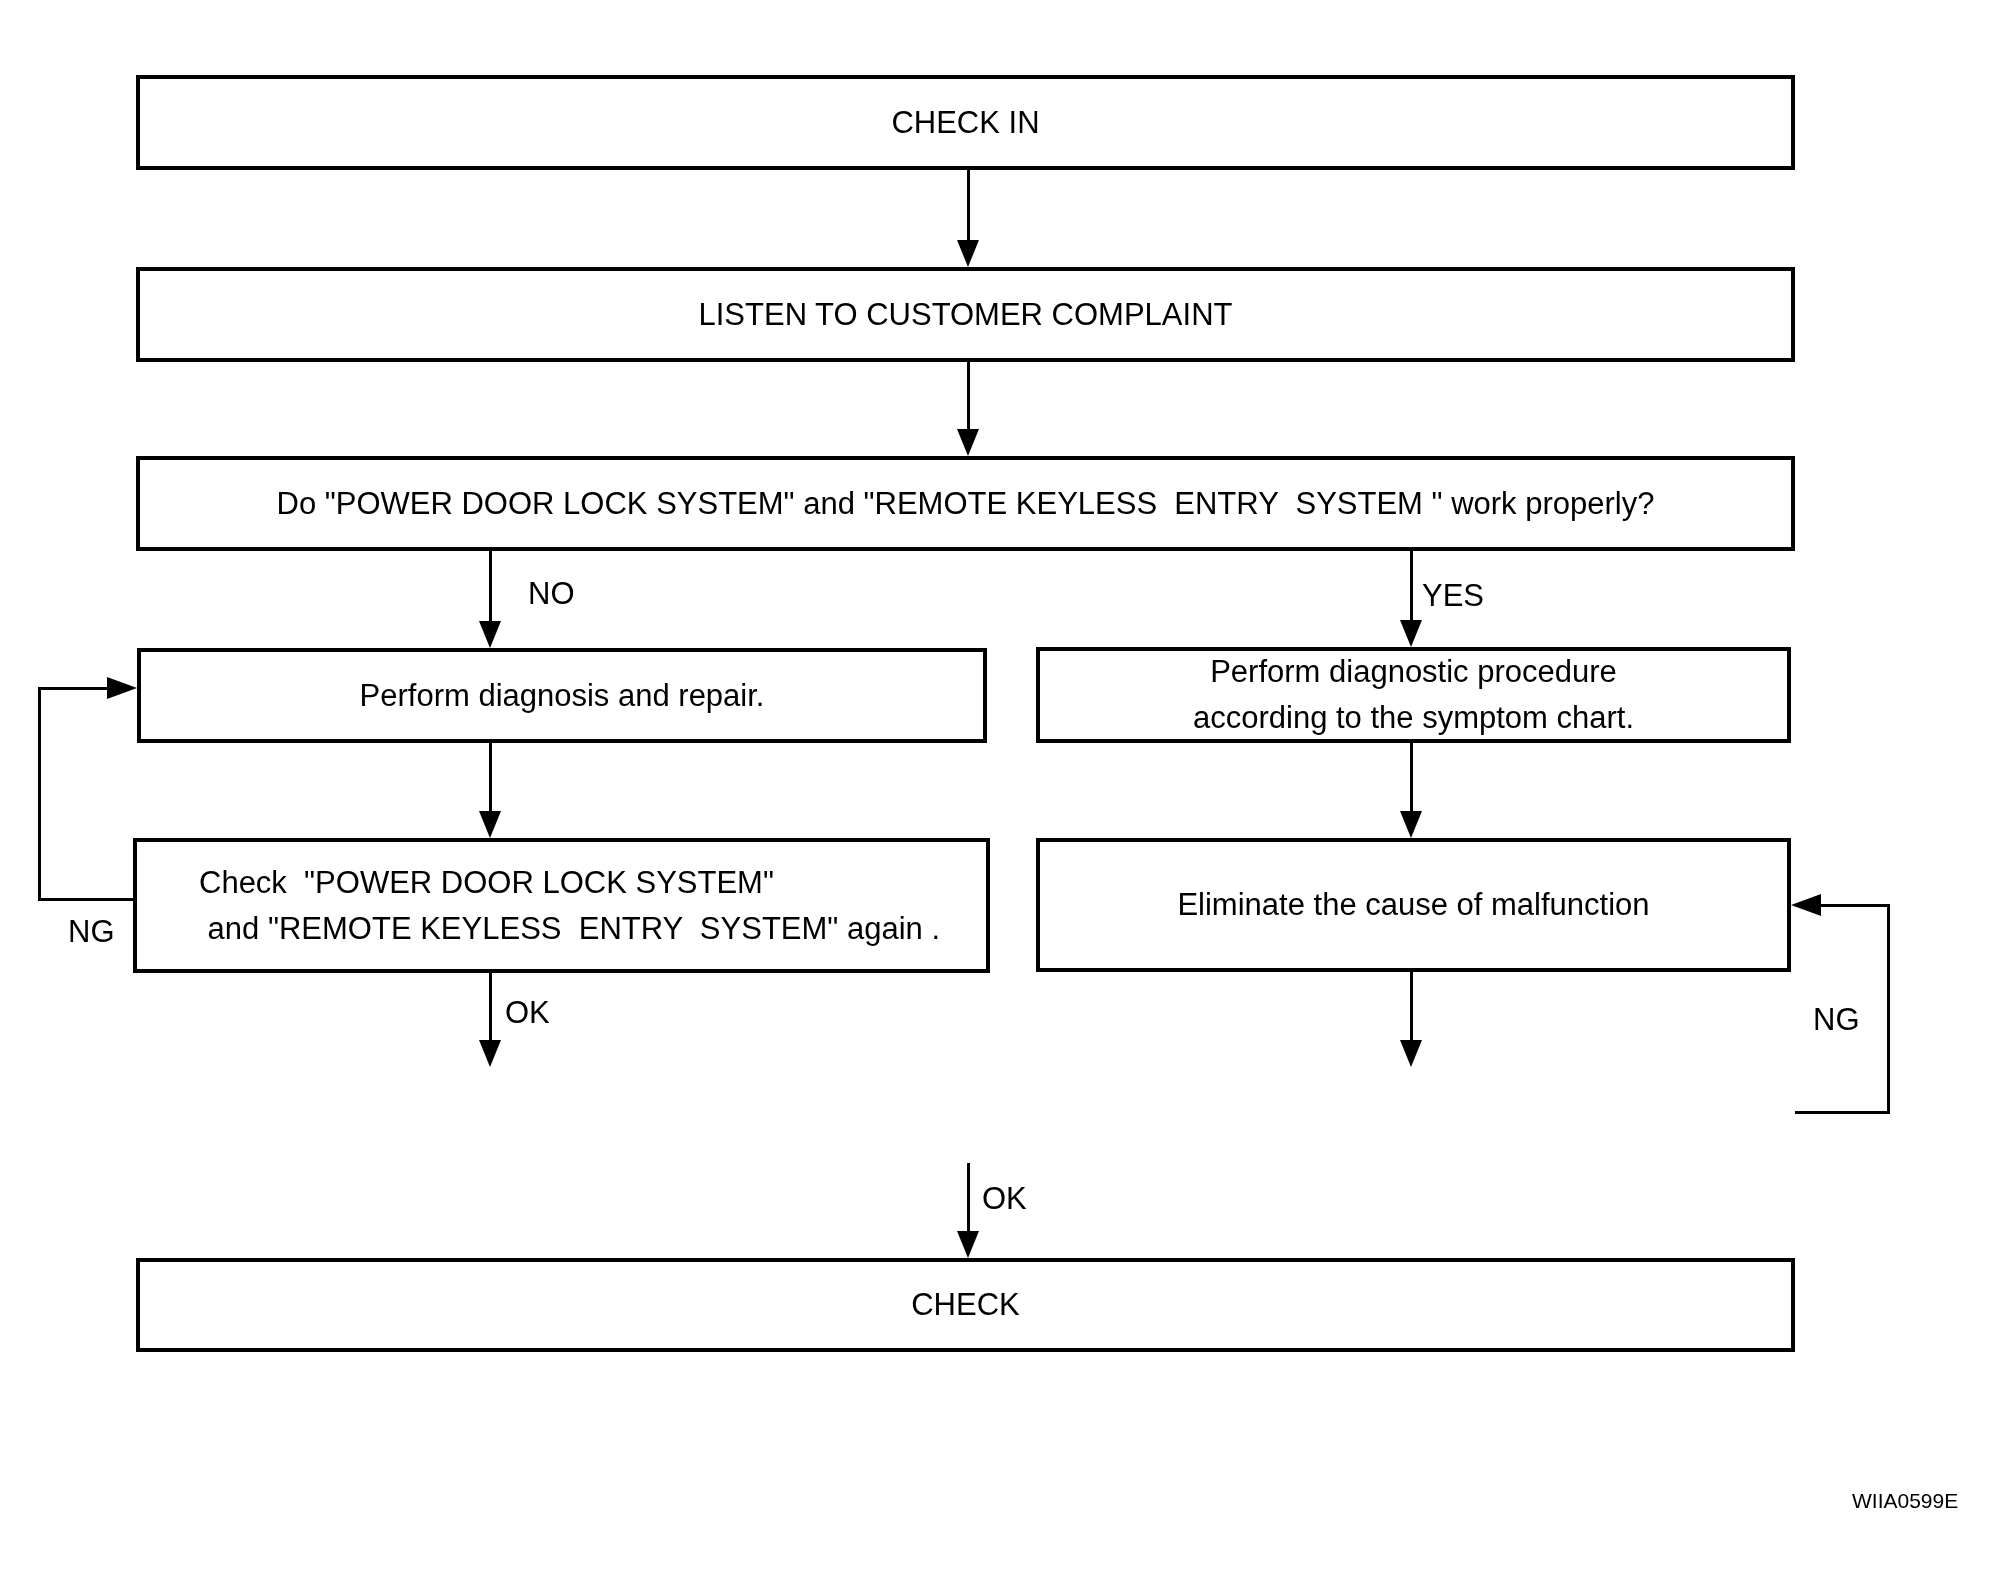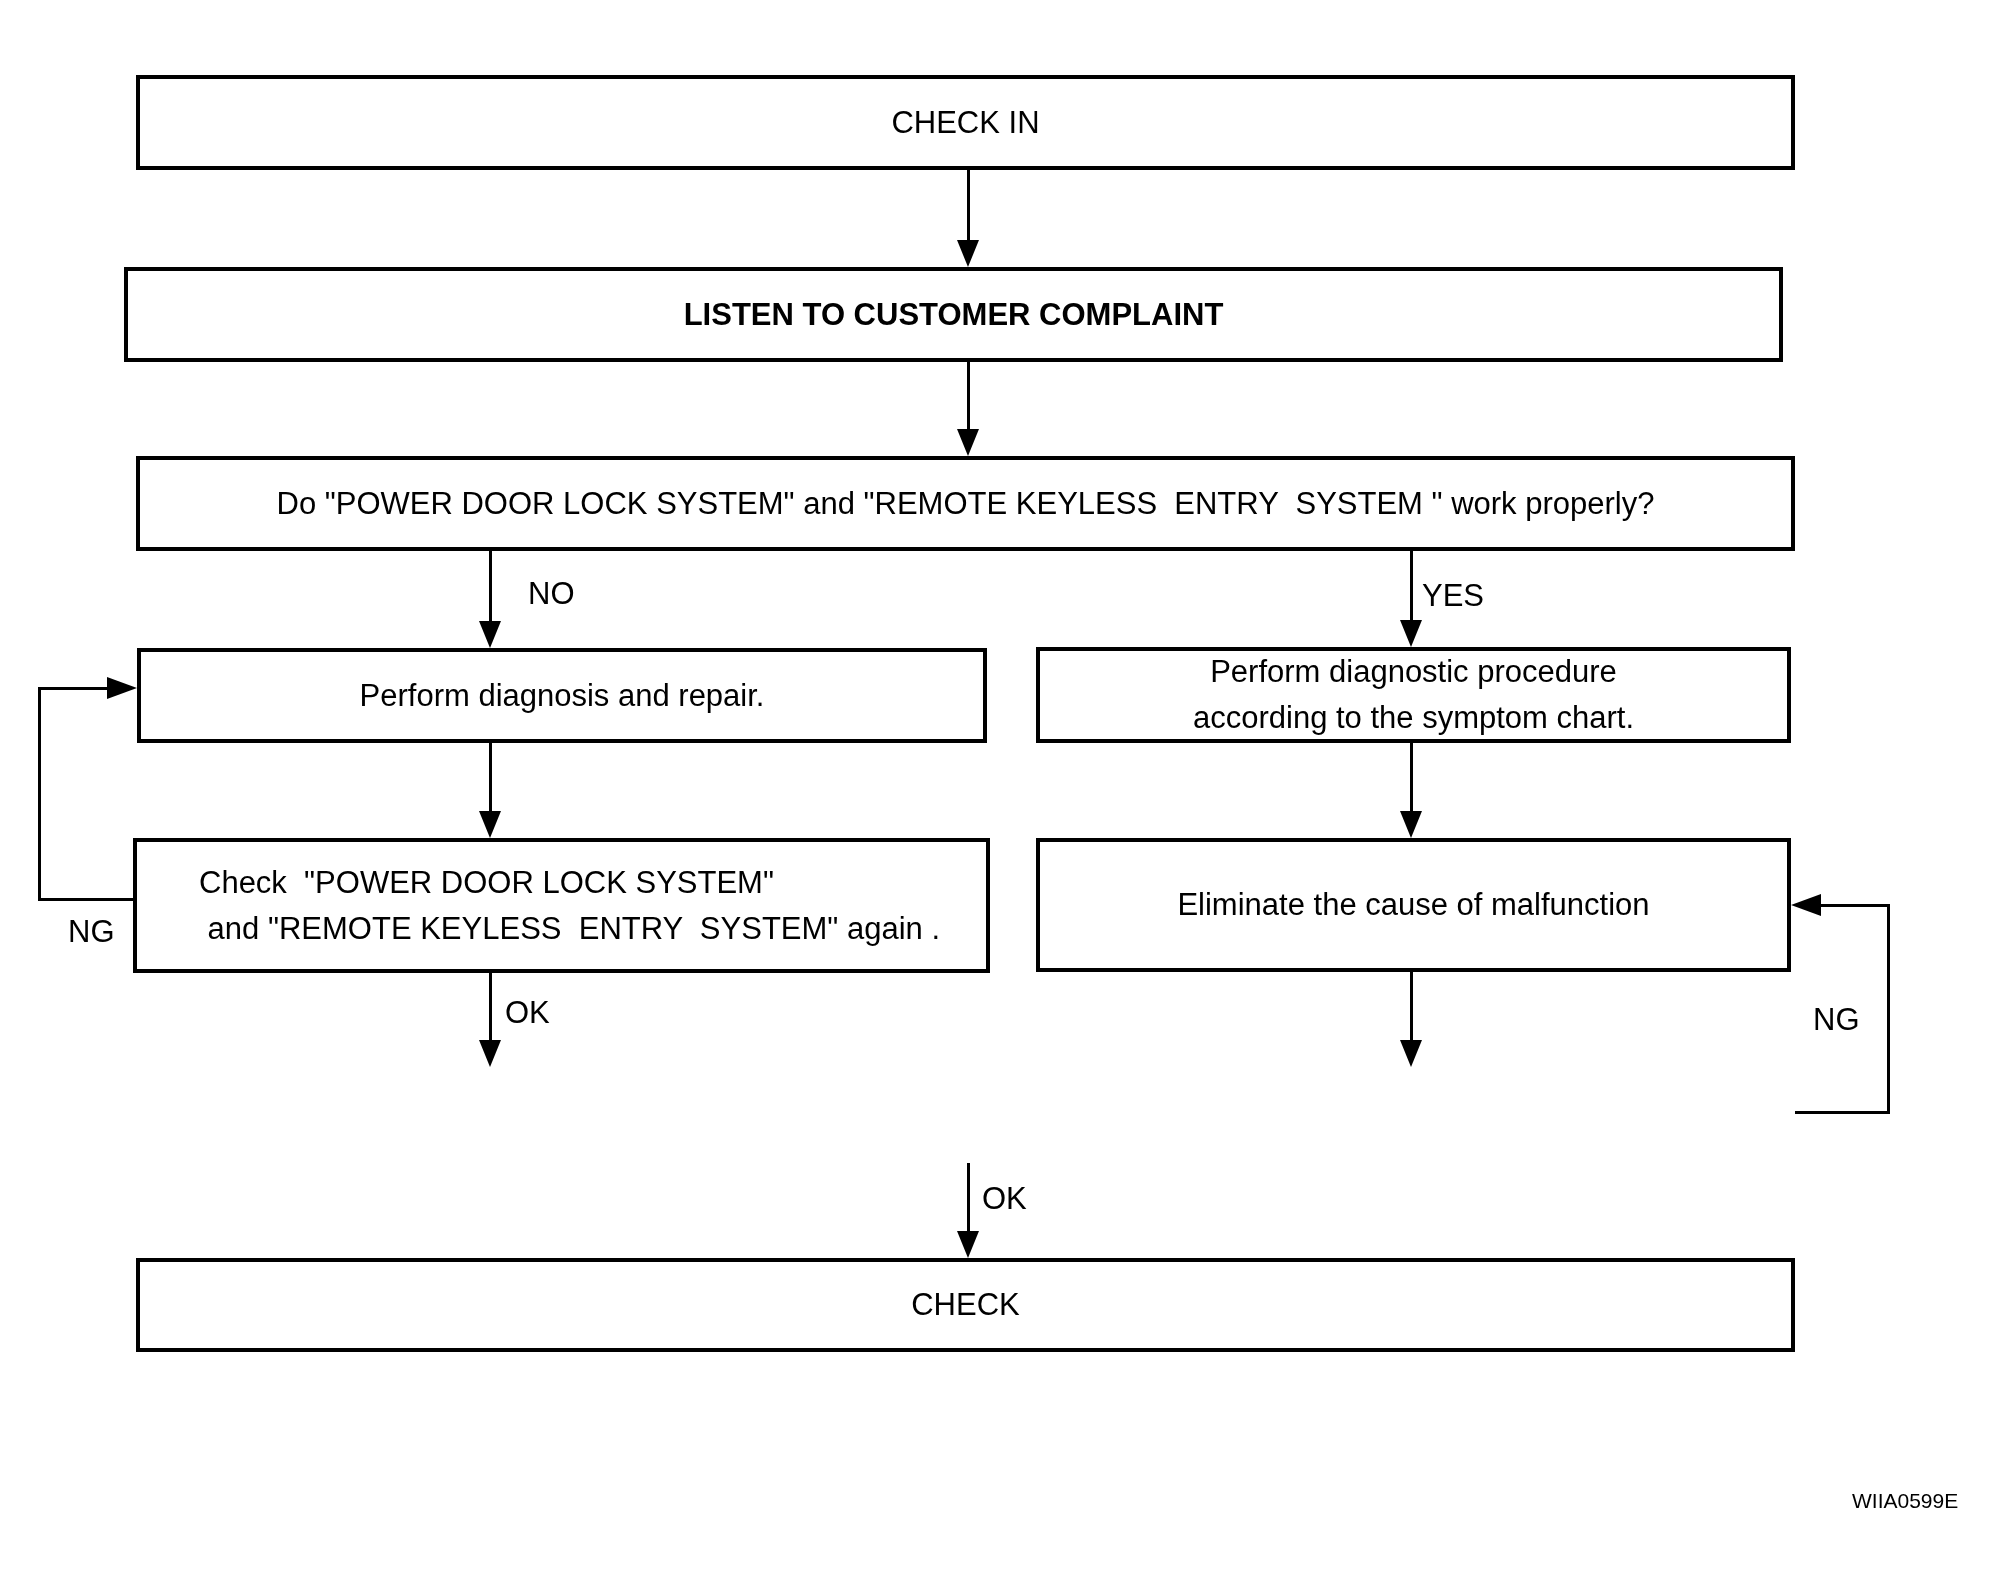--- a/index.html
+++ b/index.html
@@ -64,21 +64,21 @@
 
 <div id="canvas">
 
   <div class="box" style="left:136px; top:75px; width:1659px; height:95px;">
     <div>CHECK IN</div>
   </div>
 
   <div class="vline" style="left:967px; top:170px; height:72px;"></div>
   <div class="arrow-down" style="left:957px; top:240px;"></div>
 
-  <div class="box" style="left:124px; top:267px; width:1659px; height:95px;font-weight:bold;">
+  <div class="box" style="left:136px; top:267px; width:1659px; height:95px;">
     <div>LISTEN TO CUSTOMER COMPLAINT</div>
   </div>
 
   <div class="vline" style="left:967px; top:362px; height:67px;"></div>
   <div class="arrow-down" style="left:957px; top:429px;"></div>
 
   <div class="box" style="left:136px; top:456px; width:1659px; height:95px;">
     <div>Do "POWER DOOR LOCK SYSTEM" and "REMOTE KEYLESS  ENTRY  SYSTEM " work properly?</div>
   </div>
 

